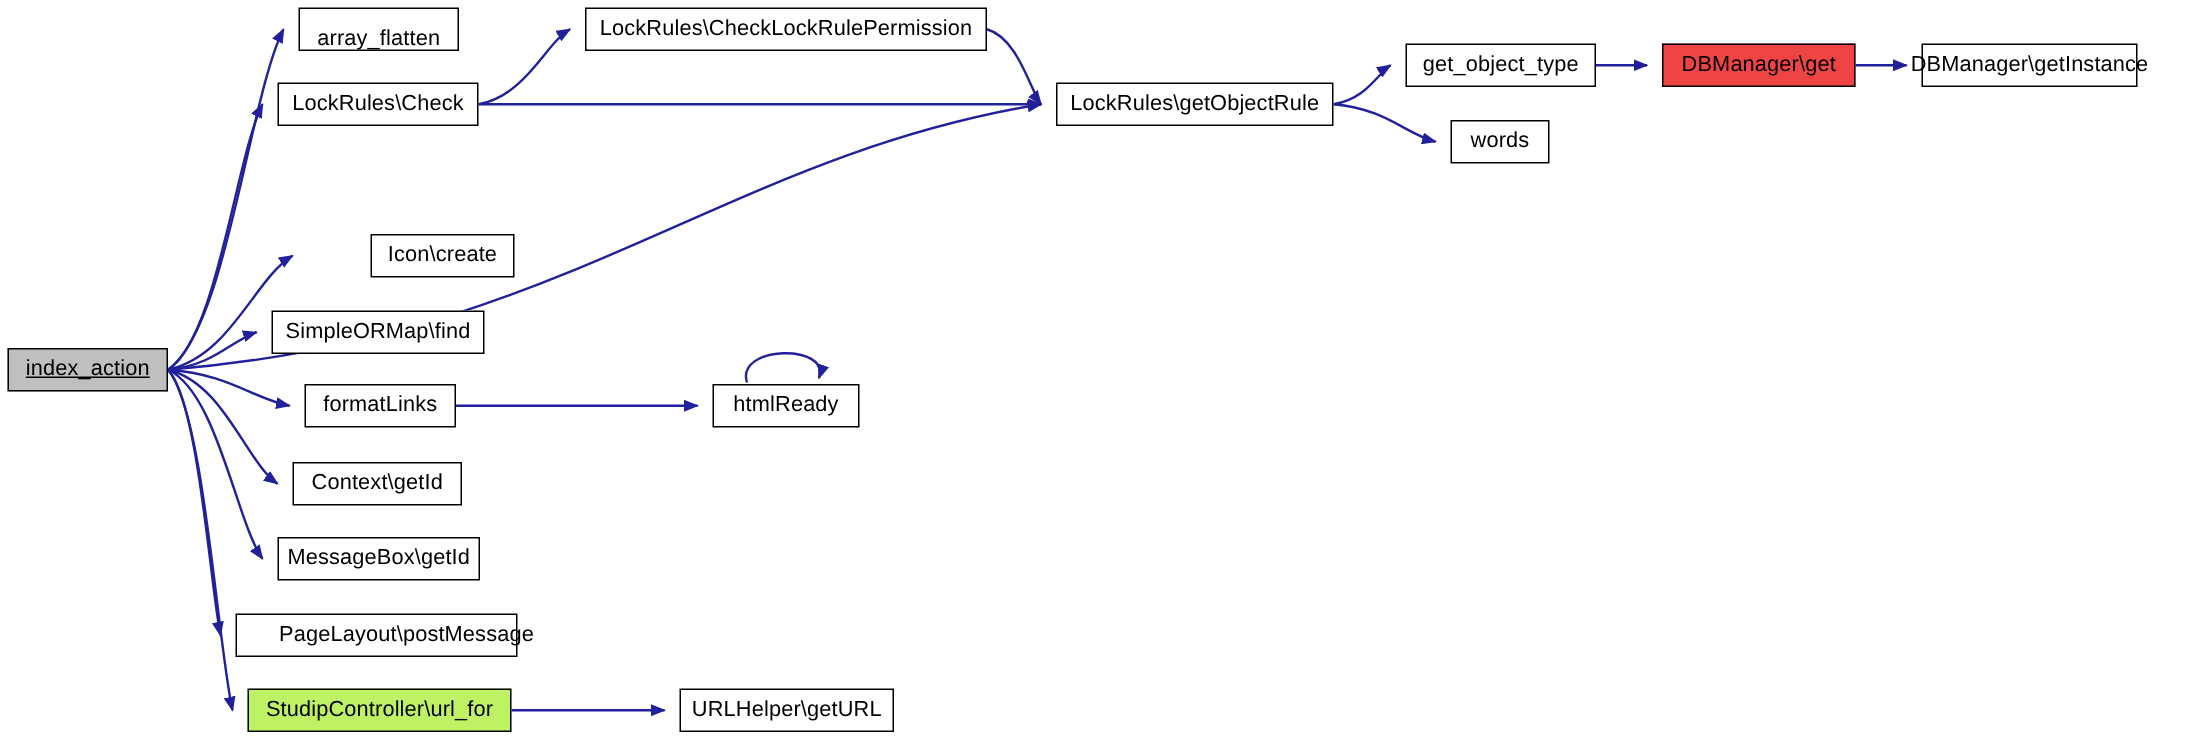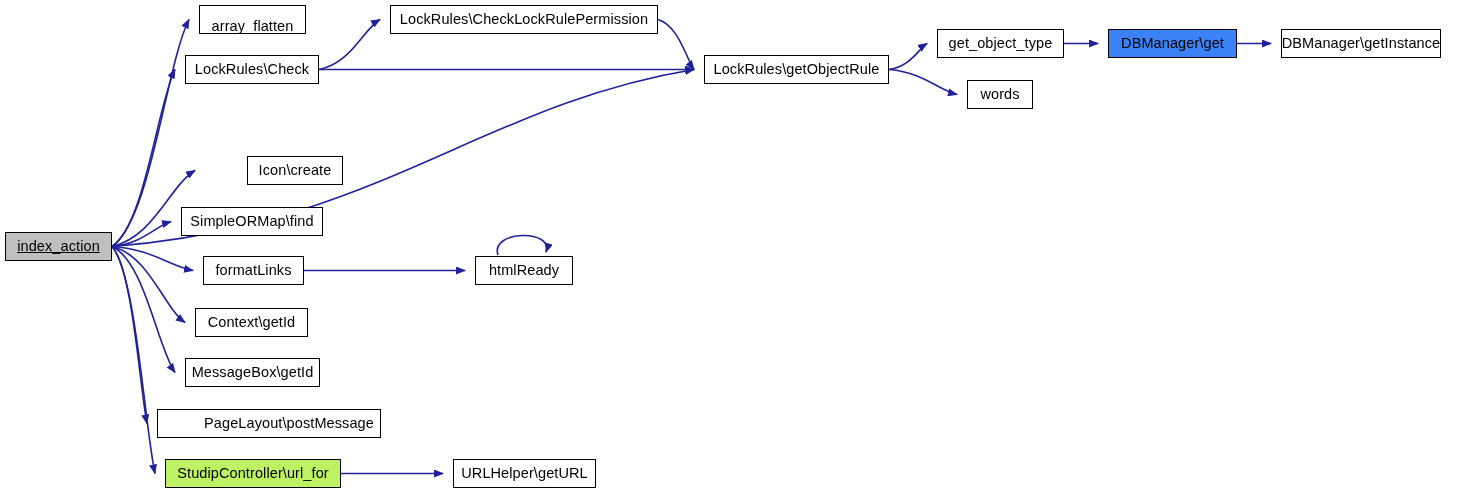--- a/index.html
+++ b/index.html
@@ -89,45 +89,45 @@
       </div>
       <div class="node" style="left: 704px; top: 55px; width: 185px; height: 29px; border-color: rgb(0, 0, 0); background: rgb(255, 255, 255);">
         <span class="node-label">LockRules\getObjectRule</span>
       </div>
       <div class="node" style="left: 937px; top: 29px; width: 127px; height: 29px; border-color: rgb(0, 0, 0); background: rgb(255, 255, 255);">
         <span class="node-label">get_object_type</span>
       </div>
       <div class="node" style="left: 967px; top: 80px; width: 66px; height: 29px; border-color: rgb(0, 0, 0); background: rgb(255, 255, 255);">
         <span class="node-label">words</span>
       </div>
-      <div class="node" style="left: 1108px; top: 29px; width: 129px; height: 29px; border-color: rgb(0, 0, 0); background: #3b82f6; text-align: center;">
+      <div class="node" style="left: 1108px; top: 29px; width: 129px; height: 29px; border-color: rgb(0, 0, 0); background: #ef4444; text-align: center;">
         <span class="node-label">DBManager\get</span>
       </div>
-      <div class="node" style="left: 1281px; top: 29px; width: 160px; height: 29px; border-color: rgb(0, 0, 0); background: rgb(255, 255, 255);">
+      <div class="node" style="left: 1281px; top: 29px; width: 144px; height: 29px; border-color: rgb(0, 0, 0); background: rgb(255, 255, 255);">
         <span class="node-label">DBManager\getInstance</span>
       </div>
       <div class="node" style="left: 205px; top: 156px; width: 96px; height: 29px; border-color: rgb(0, 0, 0); background: rgb(255, 255, 255); margin-left: 42px;">
         <span class="node-label">Icon\create</span>
       </div>
       <div class="node" style="left: 181px; top: 207px; width: 142px; height: 29px; border-color: rgb(0, 0, 0); background: rgb(255, 255, 255);">
         <span class="node-label">SimpleORMap\find</span>
       </div>
       <div class="node" style="left: 203px; top: 256px; width: 101px; height: 29px; border-color: rgb(0, 0, 0); background: rgb(255, 255, 255);">
         <span class="node-label">formatLinks</span>
       </div>
       <div class="node" style="left: 475px; top: 256px; width: 98px; height: 29px; border-color: rgb(0, 0, 0); background: rgb(255, 255, 255);">
         <span class="node-label">htmlReady</span>
       </div>
       <div class="node" style="left: 195px; top: 308px; width: 113px; height: 29px; border-color: rgb(0, 0, 0); background: rgb(255, 255, 255);">
         <span class="node-label">Context\getId</span>
       </div>
       <div class="node" style="left: 185px; top: 358px; width: 135px; height: 29px; border-color: rgb(0, 0, 0); background: rgb(255, 255, 255);">
         <span class="node-label">MessageBox\getId</span>
       </div>
-      <div class="node" style="left: 157px; top: 409px; width: 224px; height: 29px; border-color: rgb(0, 0, 0); background: rgb(255, 255, 255); padding-left: 40px;">
+      <div class="node" style="left: 157px; top: 409px; width: 188px; height: 29px; border-color: rgb(0, 0, 0); background: rgb(255, 255, 255); padding-left: 40px;">
         <span class="node-label">PageLayout\postMessage</span>
       </div>
       <div class="node" style="left: 165px; top: 459px; width: 176px; height: 29px; border-color: rgb(0, 0, 0); background: #bef264;">
         <span class="node-label">StudipController\url_for</span>
       </div>
       <div class="node" style="left: 453px; top: 459px; width: 143px; height: 29px; border-color: rgb(0, 0, 0); background: rgb(255, 255, 255);">
         <span class="node-label">URLHelper\getURL</span>
       </div>
     </div>
 

